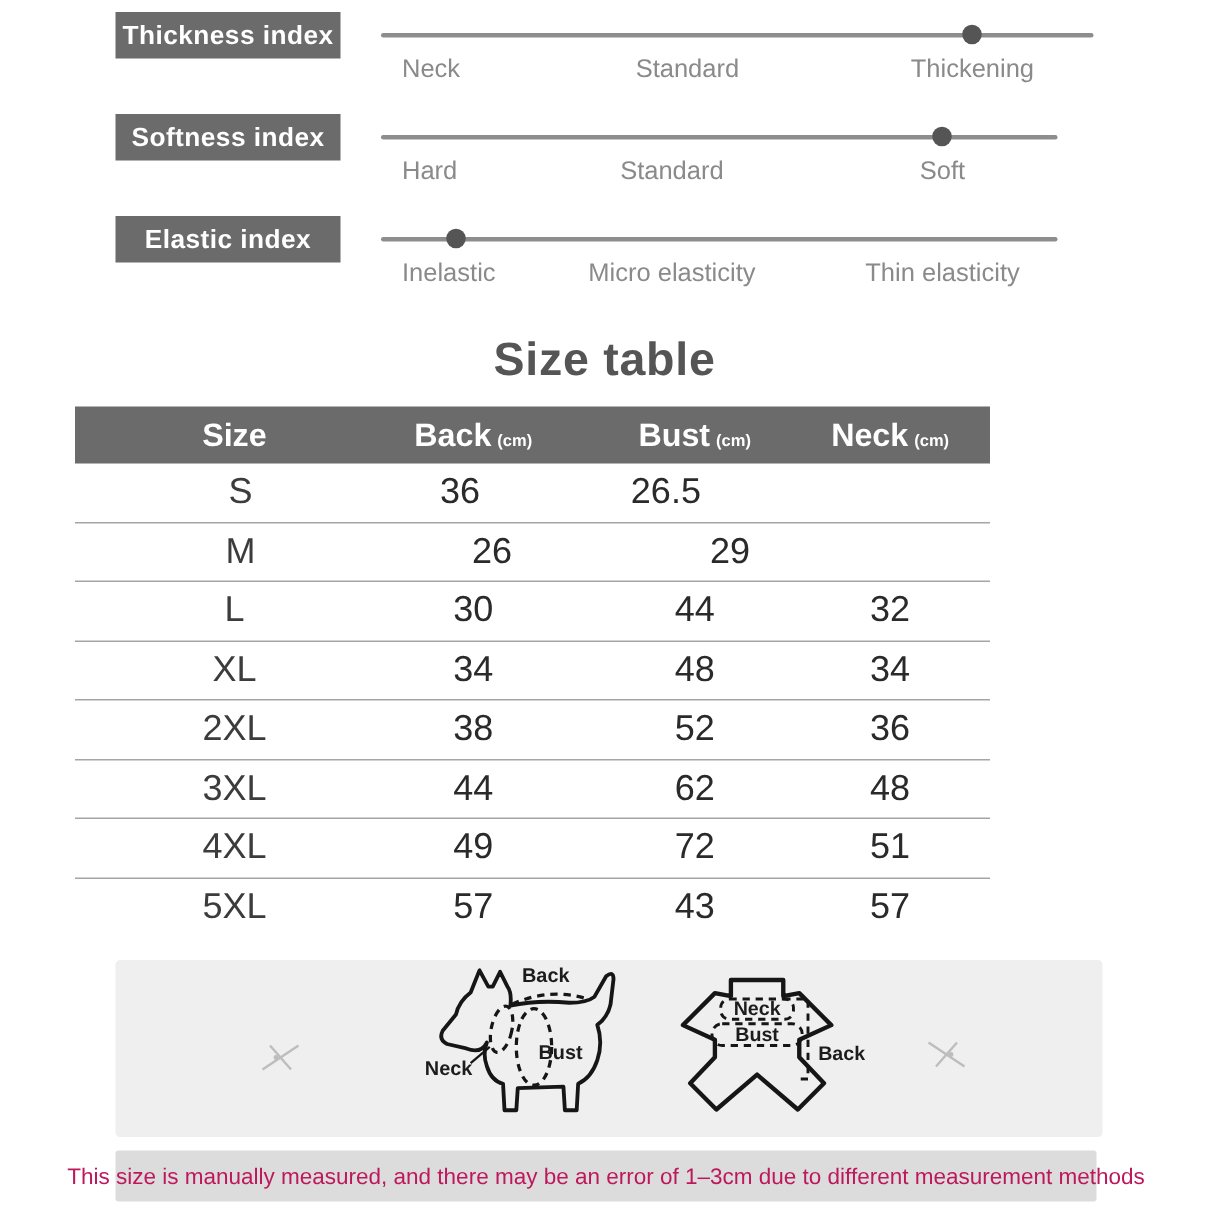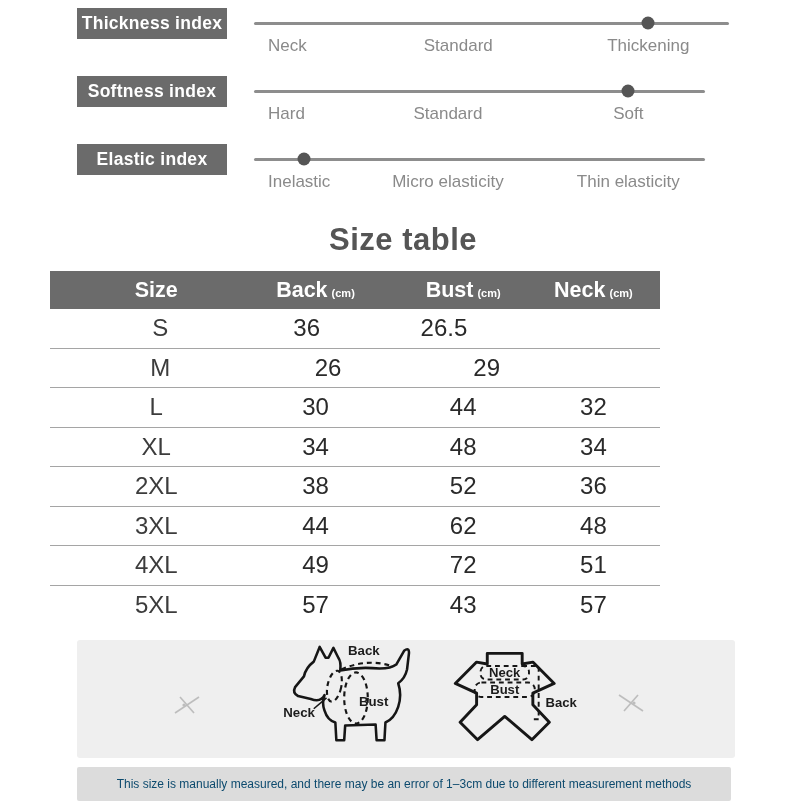--- a/index.html
+++ b/index.html
@@ -45,21 +45,21 @@
   #arrow-right{left:539px;top:48px;}
   .diagram{position:absolute;}
   #dog-diagram{left:203px;top:2px;}
   #garment-diagram{left:355px;top:8px;}
   .sketch-label{font-size:13.5px;font-weight:bold;fill:#1c1c1c;
                 font-family:"Liberation Sans",sans-serif;}
 
   
   .footer{position:absolute;left:77px;top:767px;width:654px;height:34px;background:#dcdcdc;
           display:flex;align-items:center;justify-content:center;border-radius:2px;
-          font-size:12px;color:#0c4a6e;white-space:nowrap;}
+          font-size:15px;color:#be185d;white-space:nowrap;}
 </style>
 </head>
 <body>
 
 <div id="canvas">
 
   <div class="irow" id="irow0">
     <div class="ibox">Thickness index</div>
     <div class="itrack">
       <div class="idot" style="left: 83%;"></div>

